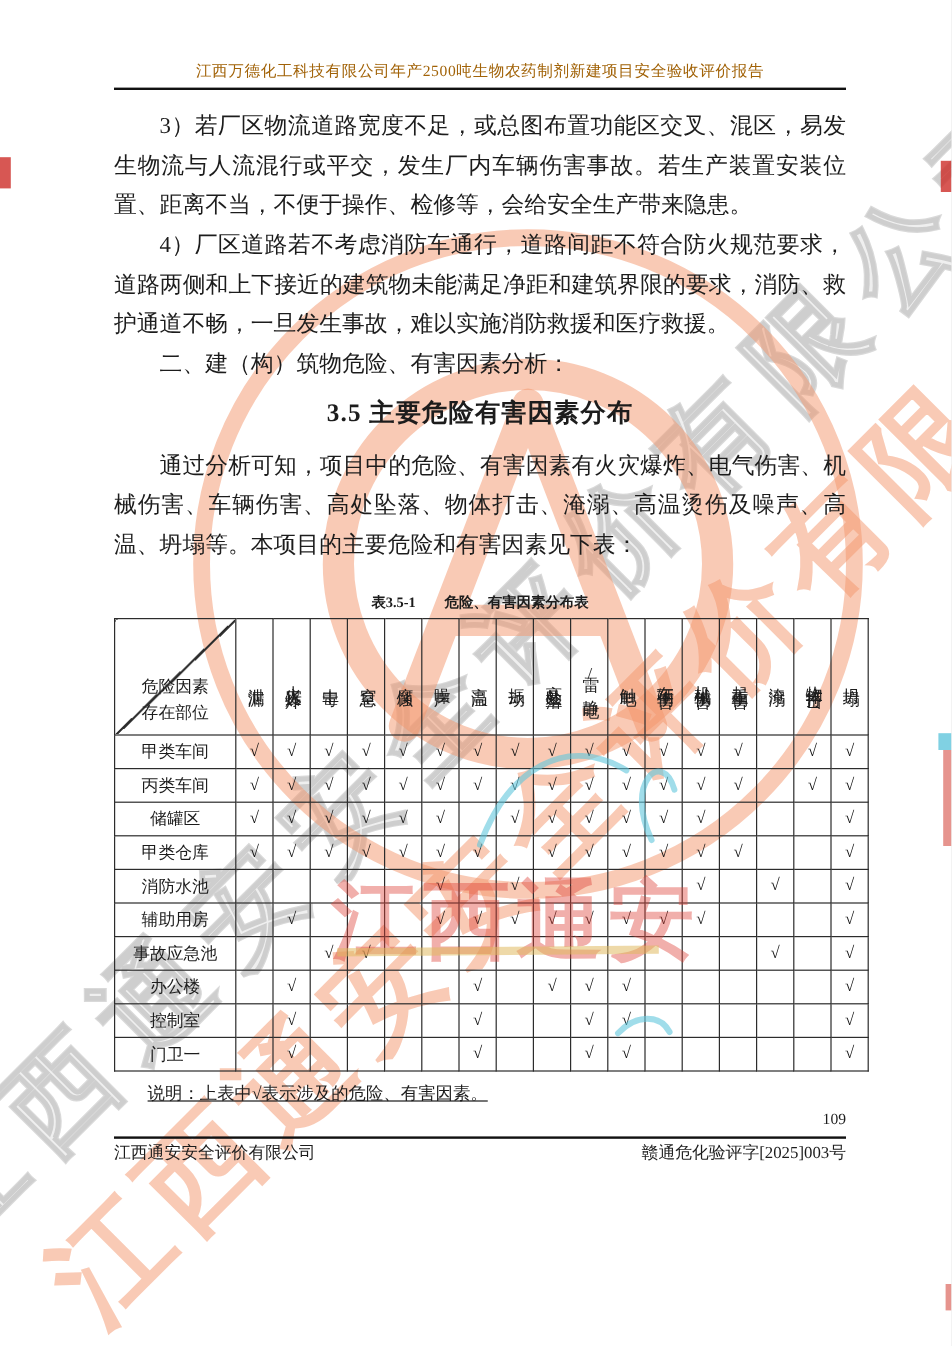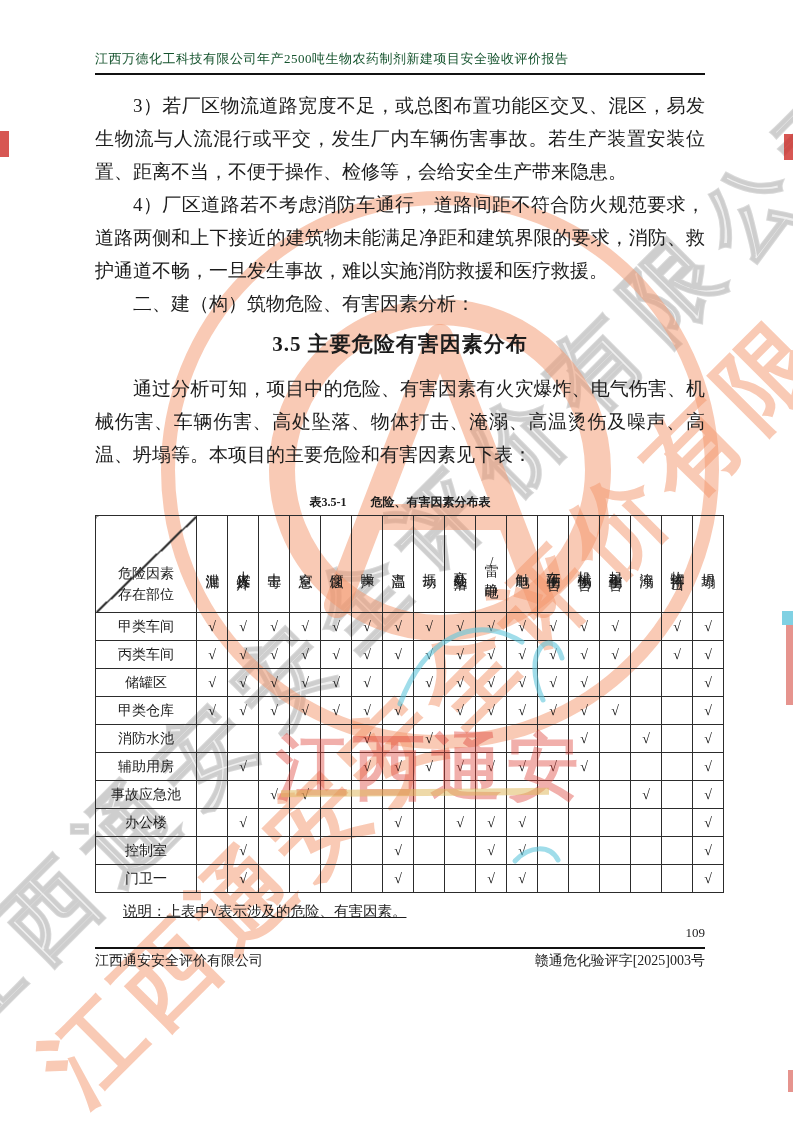--- a/index.html
+++ b/index.html
@@ -3,21 +3,21 @@
 <meta charset="utf-8">
 <style>
   html,body{margin:0;padding:0;background:#e8e8e8;}
   #page{
     position:relative;width:793px;height:1122px;margin:0 auto;
     background:#ffffff;overflow:hidden;
     font-family:"Liberation Serif","DejaVu Serif",serif;color:#1c1c1c;
   }
   
   #content{position:absolute;left:95px;top:0;width:610px;z-index:3;}
-  .doc-title{margin-top:50px;text-align:left;font-size:13px;letter-spacing:.5px;color:#14532d;}
+  .doc-title{margin-top:50px;text-align:center;font-size:13px;letter-spacing:.5px;color:#a16207;}
   .title-rule{border-bottom:2px solid #111;margin-top:5px;}
   .bodytext{margin-top:14px;}
   .bodytext p{margin:0;font-size:19px;line-height:33px;text-indent:2em;text-align:justify;}
   .section-heading{font-size:21px;font-weight:bold;margin:10px 0 6px;letter-spacing:1px;text-align:center;}
   .tbl-caption{text-align:center;font-size:12px;font-weight:bold;margin:23px 0 4px;}
   
   table.factors{border-collapse:collapse;table-layout:fixed;width:610px;}
   table.factors th,table.factors td{border:1px solid #2c2c2c;padding:0;}
   th.corner{
     width:100px;height:96px;position:relative;font-weight:normal;font-size:14px;

